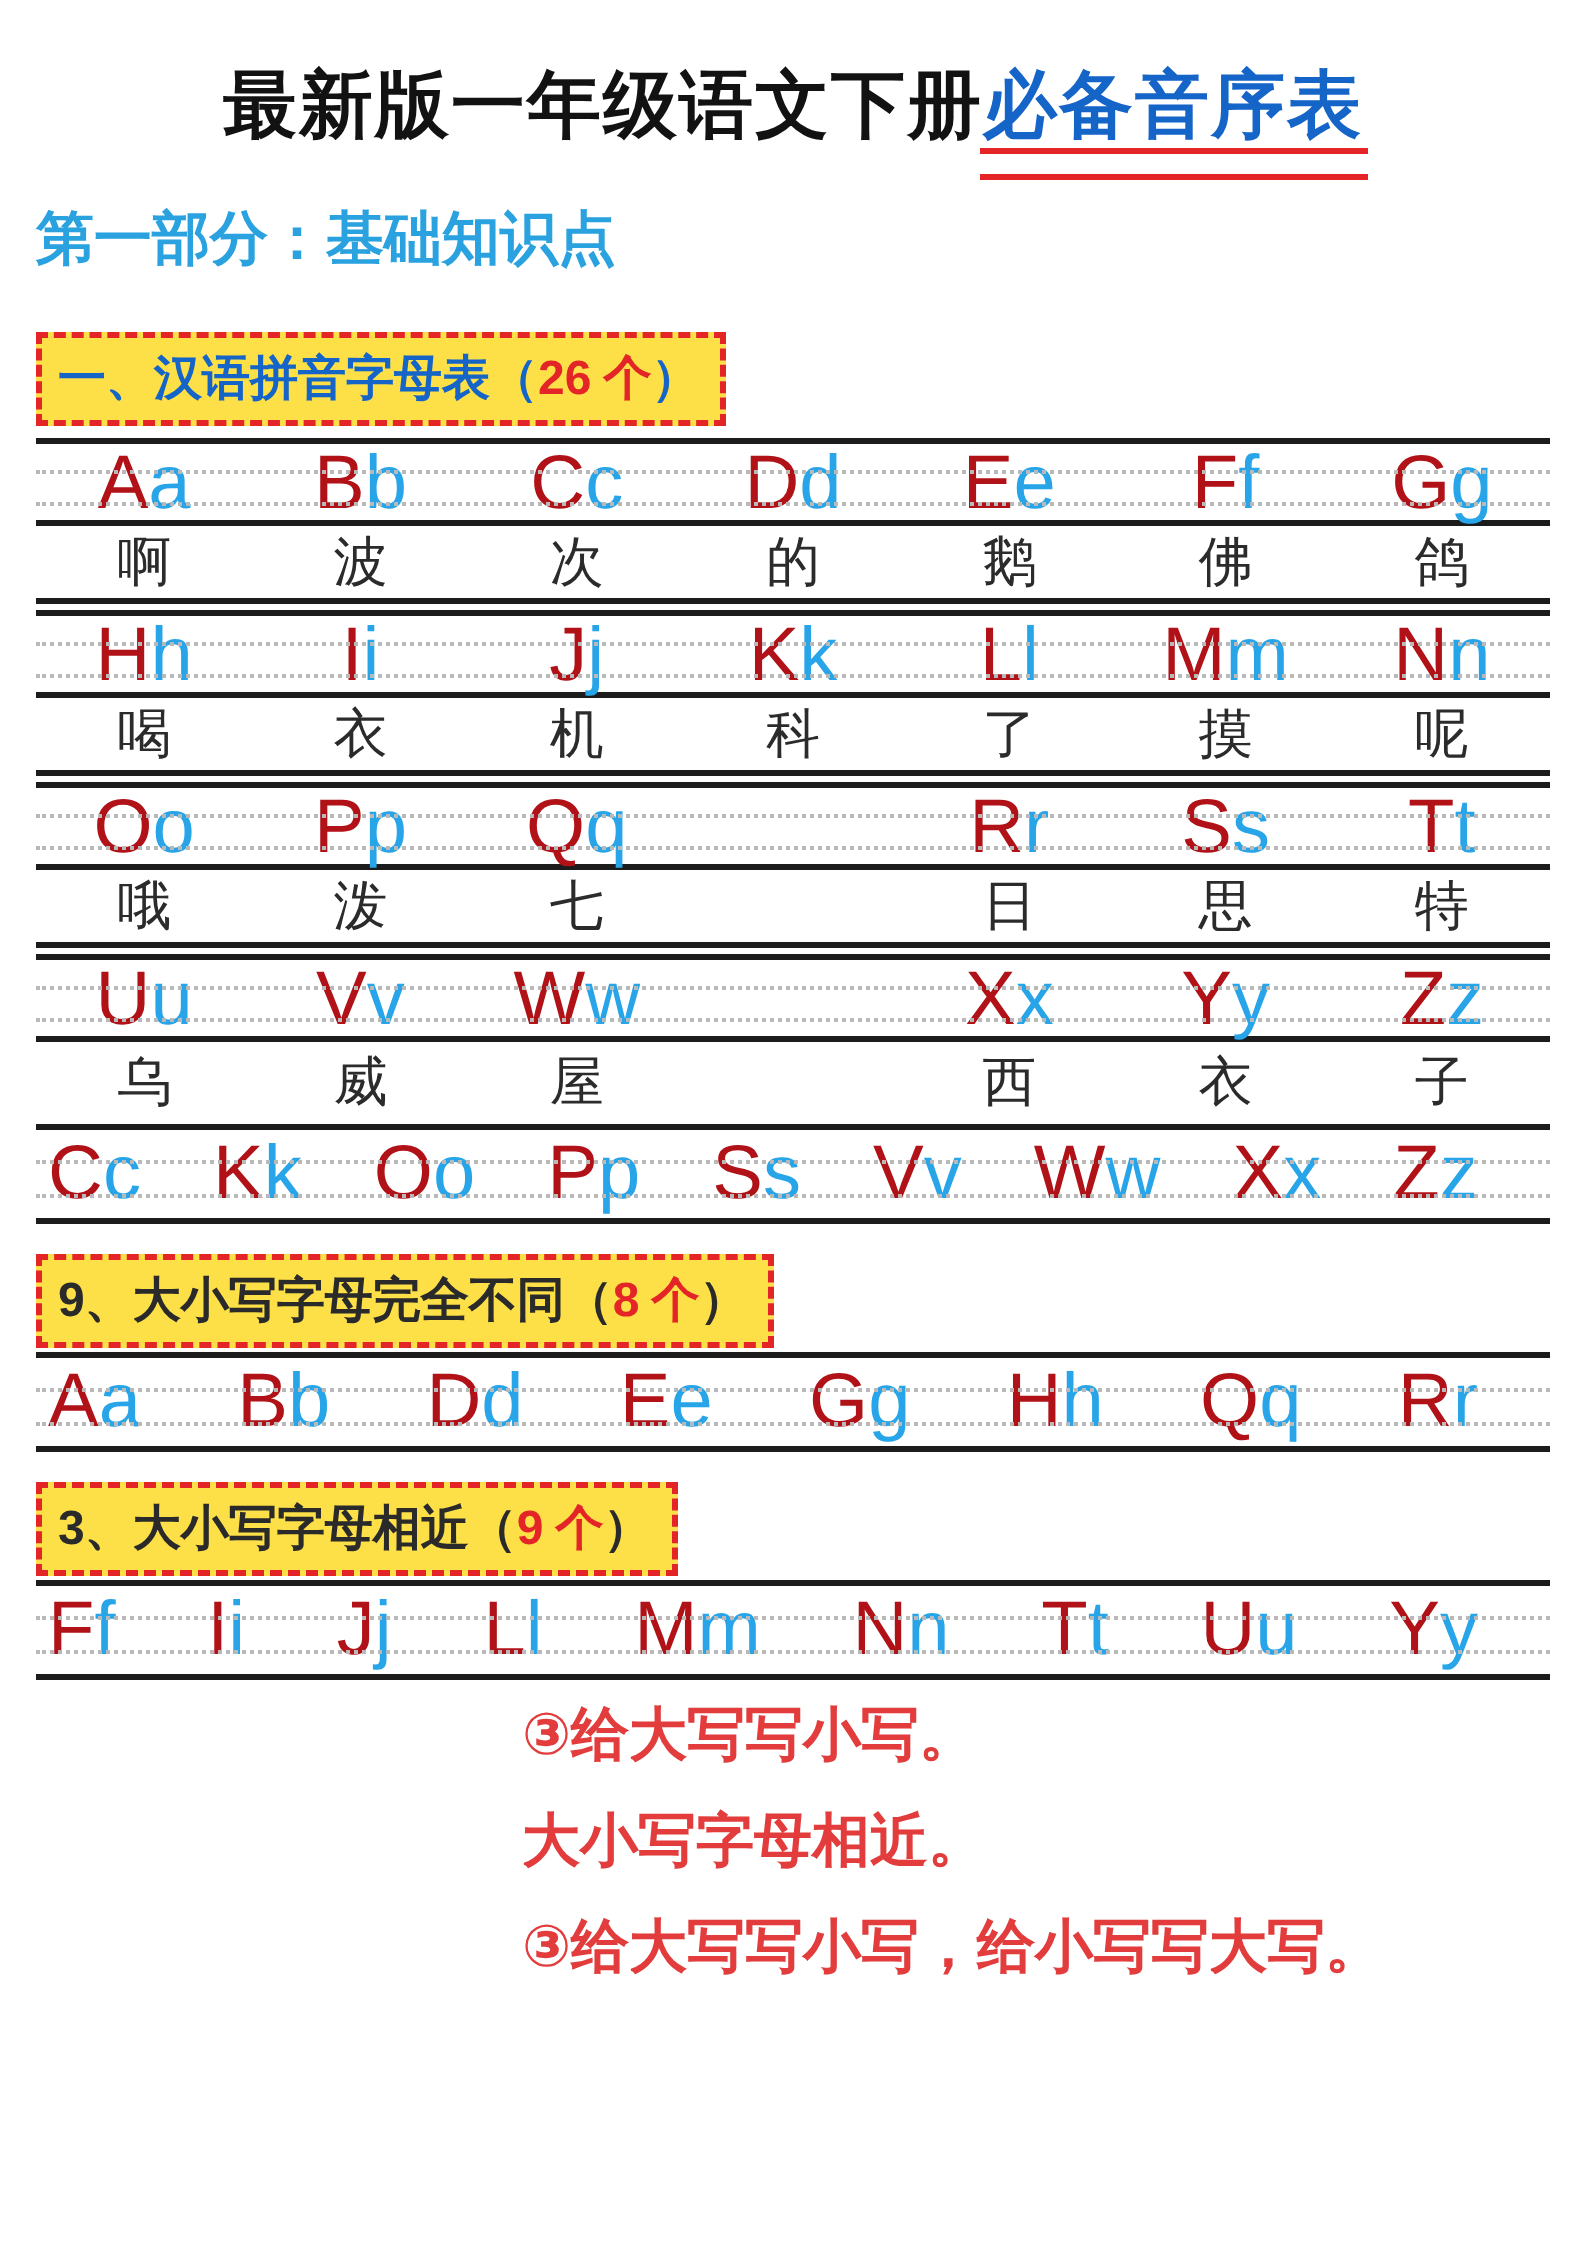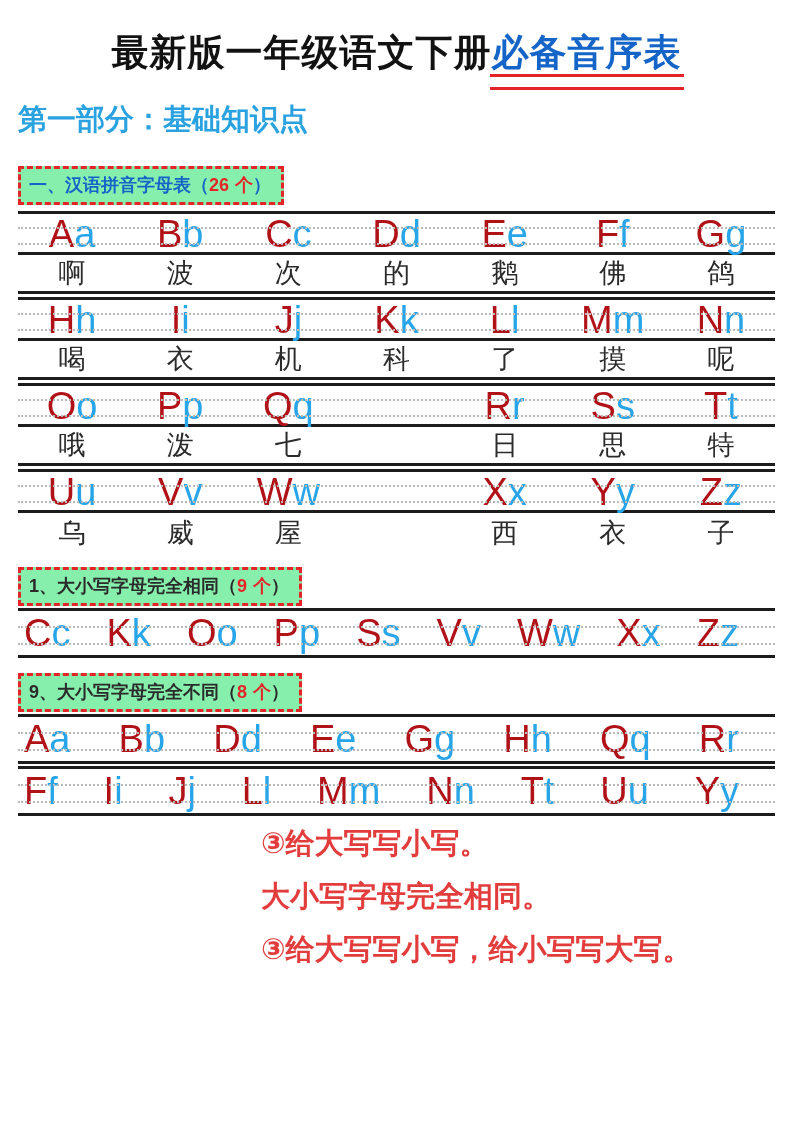--- a/index.html
+++ b/index.html
@@ -15,21 +15,21 @@
   .title .blue { color:#1565c8; position:relative; display:inline-block; }
   .title .blue::after {
     content:""; position:absolute; left:-2px; right:-2px; bottom:-12px; height:10px;
     border-top:3px solid #e42528; border-bottom:3px solid #e42528;
   }
   .subtitle { text-align:left; font-size:29px; font-weight:800; color:#2aa2e0; margin-top:22px; }
 
   
   .secbox {
     display:inline-block; border:3px dashed #e42528; padding:4px 10px 5px 8px;
-    font-size:18px; font-weight:700; white-space:nowrap; background:#86efac;
+    font-size:24px; font-weight:700; white-space:nowrap; background:#fde047;
   }
   .secbox.blue { color:#1565c8; }
   .secbox.dark { color:#2a2a2a; font-weight:600; }
   .red-accent { color:#e42528; }
   .unit-gap { margin-left:6px; }
   .sec1-wrap { margin-top:26px; }
   .sub-wrap { margin-top:15px; }
 
   
   .letter-row {
@@ -150,23 +150,20 @@
         <div class="cn-cell">乌</div>
         <div class="cn-cell">威</div>
         <div class="cn-cell">屋</div>
         <div class="cn-cell"></div>
         <div class="cn-cell">西</div>
         <div class="cn-cell">衣</div>
         <div class="cn-cell">子</div>
       </div>
     </div>
 
-  <div class="sub-wrap">
-    <div class="secbox dark"><span>1、大小写字母完全相同</span><span>（</span><span class="red-accent">9</span><span class="red-accent unit-gap">个</span><span>）</span></div>
-  </div>
   <div class="letters-line">
       <span class="cell-pair"><span class="upper">C</span><span class="lower">c</span></span>
       <span class="cell-pair"><span class="upper">K</span><span class="lower">k</span></span>
       <span class="cell-pair"><span class="upper">O</span><span class="lower">o</span></span>
       <span class="cell-pair"><span class="upper">P</span><span class="lower">p</span></span>
       <span class="cell-pair"><span class="upper">S</span><span class="lower">s</span></span>
       <span class="cell-pair"><span class="upper">V</span><span class="lower">v</span></span>
       <span class="cell-pair"><span class="upper">W</span><span class="lower">w</span></span>
       <span class="cell-pair"><span class="upper">X</span><span class="lower">x</span></span>
       <span class="cell-pair"><span class="upper">Z</span><span class="lower">z</span></span>
@@ -179,32 +176,35 @@
       <span class="cell-pair"><span class="upper">A</span><span class="lower">a</span></span>
       <span class="cell-pair"><span class="upper">B</span><span class="lower">b</span></span>
       <span class="cell-pair"><span class="upper">D</span><span class="lower">d</span></span>
       <span class="cell-pair"><span class="upper">E</span><span class="lower">e</span></span>
       <span class="cell-pair"><span class="upper">G</span><span class="lower">g</span></span>
       <span class="cell-pair"><span class="upper">H</span><span class="lower">h</span></span>
       <span class="cell-pair"><span class="upper">Q</span><span class="lower">q</span></span>
       <span class="cell-pair"><span class="upper">R</span><span class="lower">r</span></span>
     </div>
 
+  <div class="sub-wrap">
+    <div class="secbox dark"><span>3、大小写字母相近</span><span>（</span><span class="red-accent">9</span><span class="red-accent unit-gap">个</span><span>）</span></div>
+  </div>
   <div class="letters-line">
       <span class="cell-pair"><span class="upper">F</span><span class="lower">f</span></span>
       <span class="cell-pair"><span class="upper">I</span><span class="lower">i</span></span>
       <span class="cell-pair"><span class="upper">J</span><span class="lower">j</span></span>
       <span class="cell-pair"><span class="upper">L</span><span class="lower">l</span></span>
       <span class="cell-pair"><span class="upper">M</span><span class="lower">m</span></span>
       <span class="cell-pair"><span class="upper">N</span><span class="lower">n</span></span>
       <span class="cell-pair"><span class="upper">T</span><span class="lower">t</span></span>
       <span class="cell-pair"><span class="upper">U</span><span class="lower">u</span></span>
       <span class="cell-pair"><span class="upper">Y</span><span class="lower">y</span></span>
     </div>
 
 
   <div class="exam-list">
       <div class="exam-item">③给大写写小写。</div>
-      <div class="exam-item">大小写字母完全相同。</div>
+      <div class="exam-item">大小写字母相近。</div>
       <div class="exam-item">③给大写写小写，给小写写大写。</div>
     </div>
 
 </div>
 
 </body></html>

